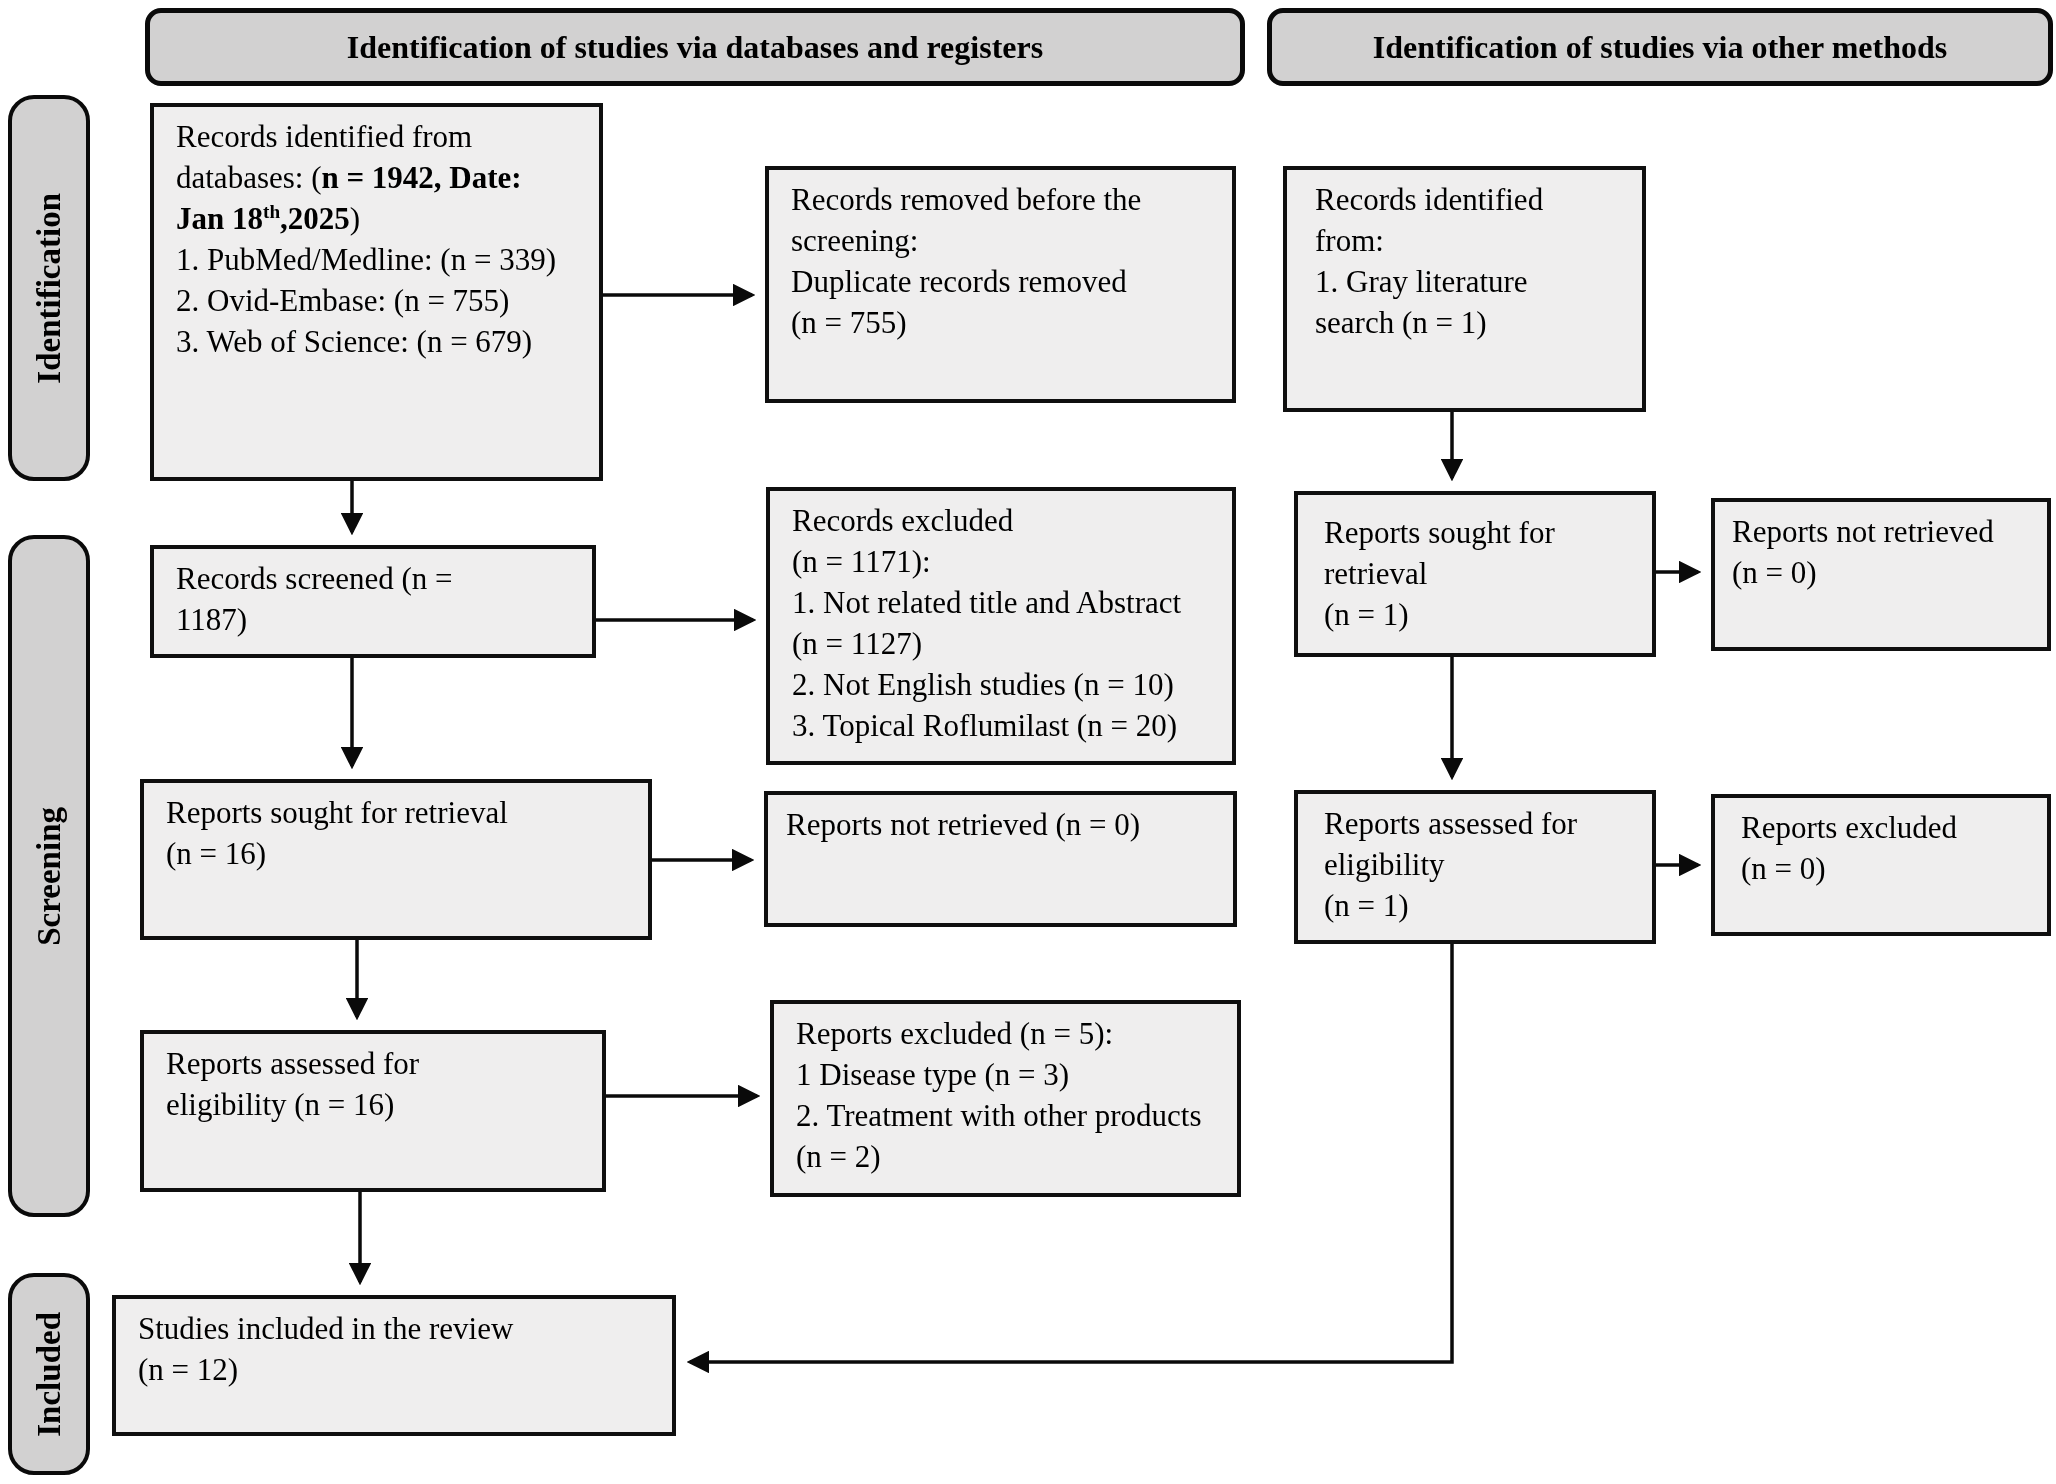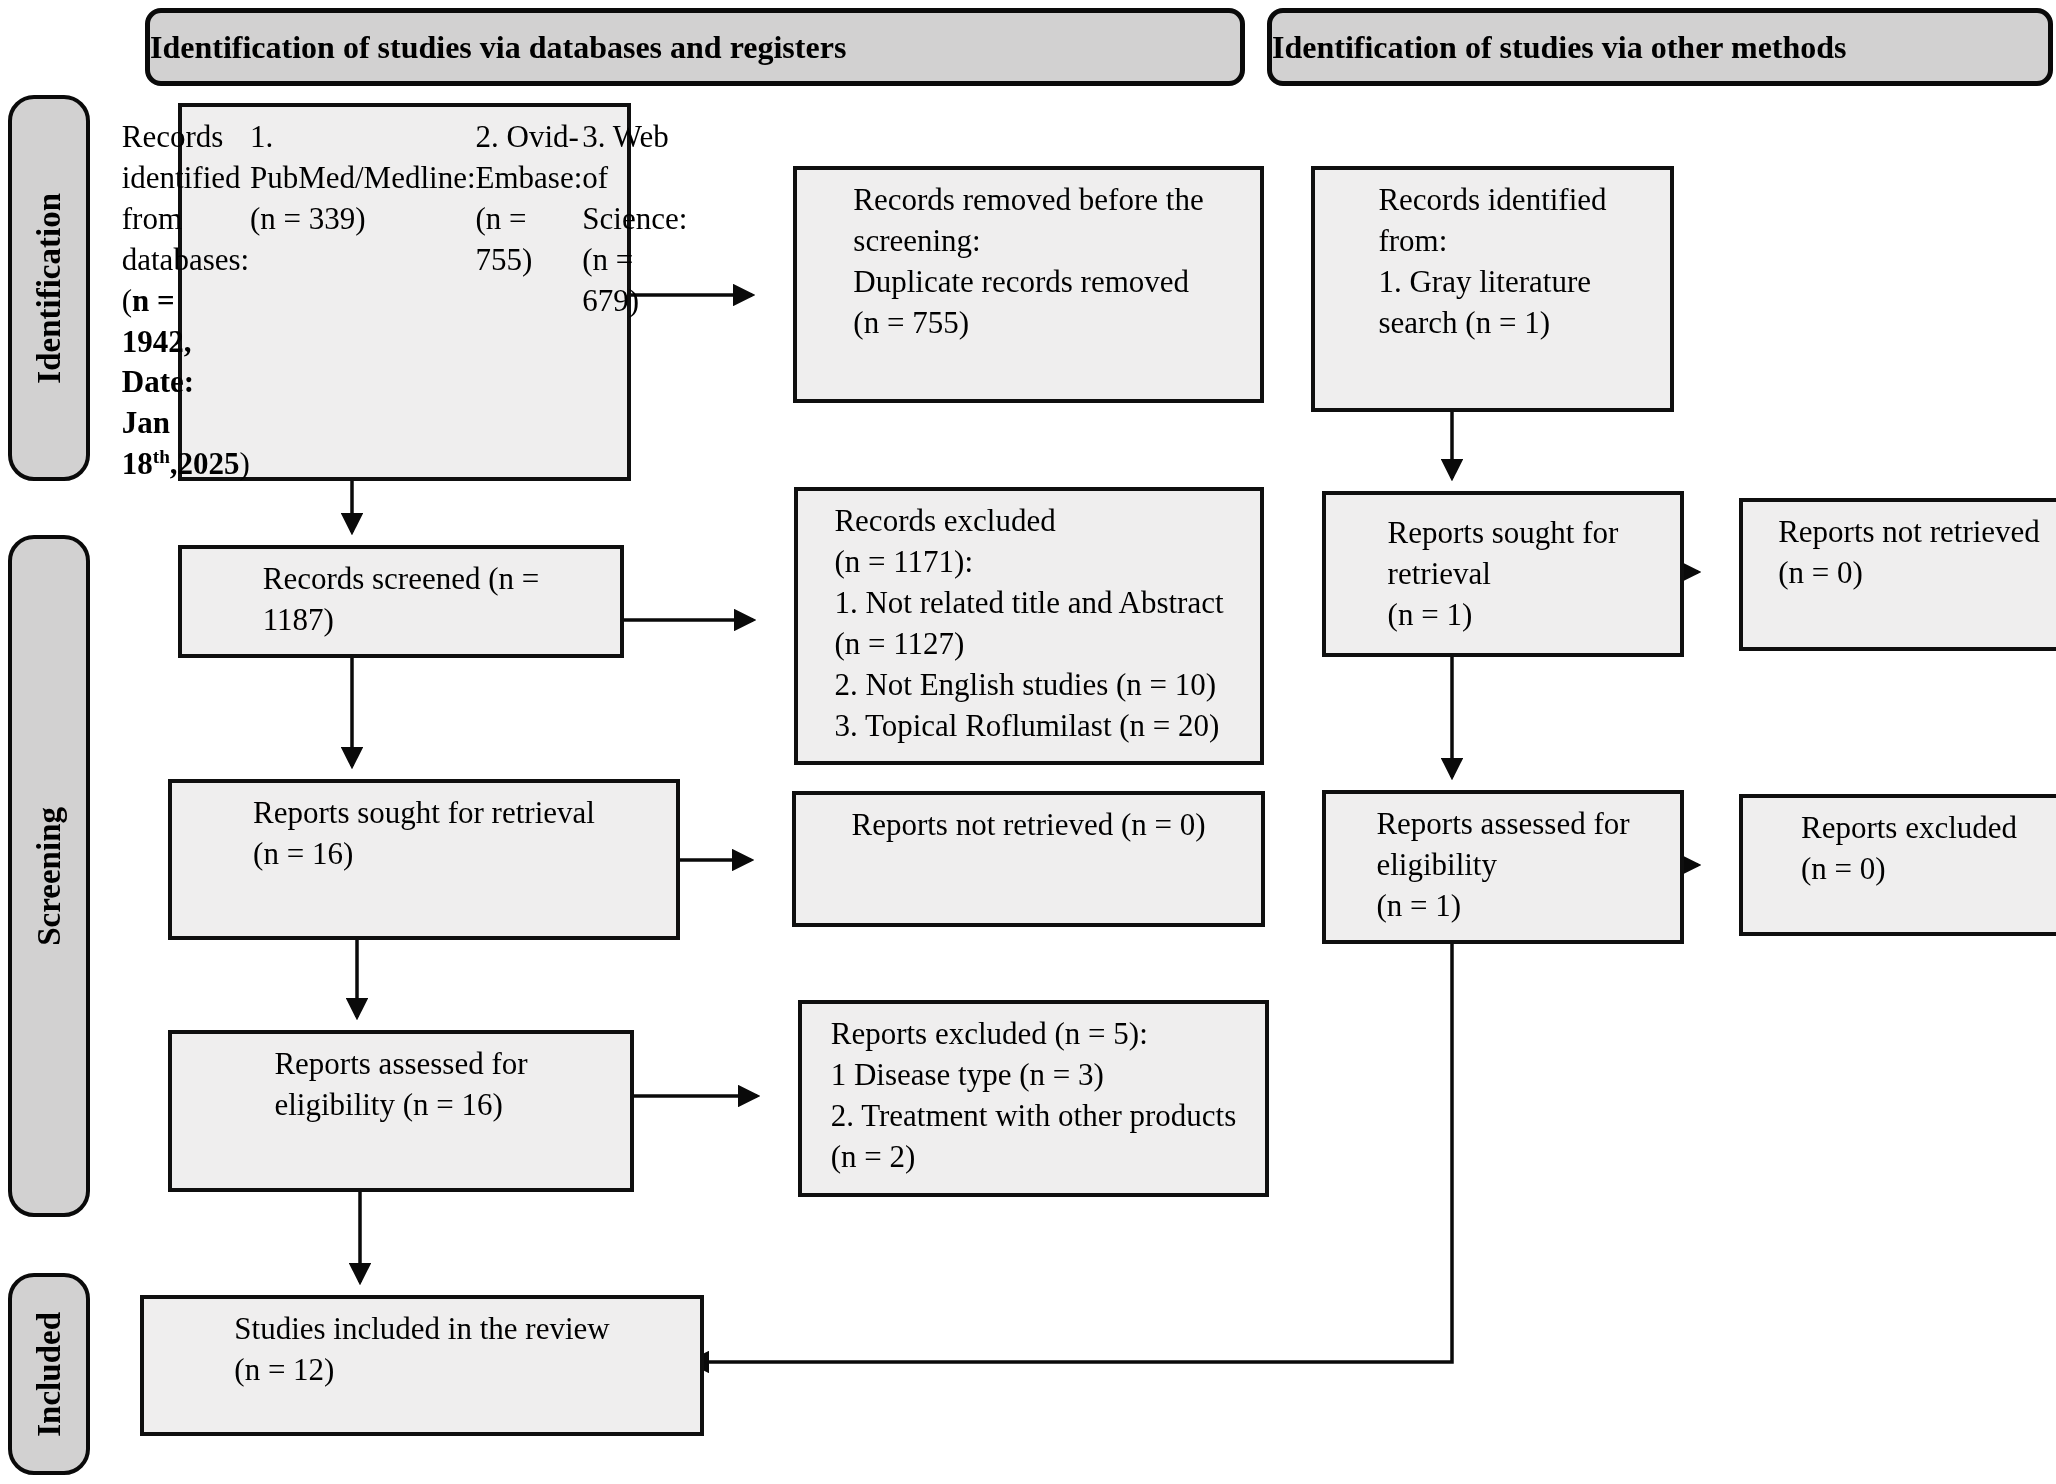--- a/index.html
+++ b/index.html
@@ -11,21 +11,21 @@
     color:#000;
     overflow:hidden;
   }
   
   .band{
     position:absolute;
     background:#d2d1d1;
     border:5px solid #0a0a0a;
     border-radius:16px;
     box-sizing:border-box;
-    display:flex;align-items:center;
+    display:flex;align-items:center;justify-content:center;
     font-weight:bold;font-size:32px;
   }
   #hdr-left{left:145px;top:8px;width:1100px;height:78px;}
   #hdr-right{left:1267px;top:8px;width:786px;height:78px;}
   
   .rail{
     position:absolute;left:8px;width:82px;
     background:#d2d1d1;
     border:4px solid #0a0a0a;
     border-radius:26px;
@@ -40,23 +40,23 @@
   }
   #rail-identification{top:95px;height:386px;}
   #rail-screening{top:535px;height:682px;}
   #rail-included{top:1273px;height:202px;}
   
   .box{
     position:absolute;
     background:#efeeee;
     border:4px solid #0f0f0f;
     box-sizing:border-box;
-    display:flex;justify-content:center;
+    display:flex;flex-direction:column;justify-content:flex-start;
     padding:10px 22px;
-    font-size:31px;line-height:1.32;margin-left:28px;
+    font-size:31px;line-height:1.32;
   }
   .box .txt{white-space:pre-line;}
   .b{font-weight:bold;}
   sup{font-size:0.62em;line-height:0;}
   #box-a{left:150px;top:103px;width:453px;height:378px;}
   #box-b{left:765px;top:166px;width:471px;height:237px;}
   #box-c{left:150px;top:545px;width:446px;height:113px;}
   #box-d{left:766px;top:487px;width:470px;height:278px;}
   #box-e{left:140px;top:779px;width:512px;height:161px;}
   #box-f{left:764px;top:791px;width:473px;height:136px;padding:10px 18px;}

